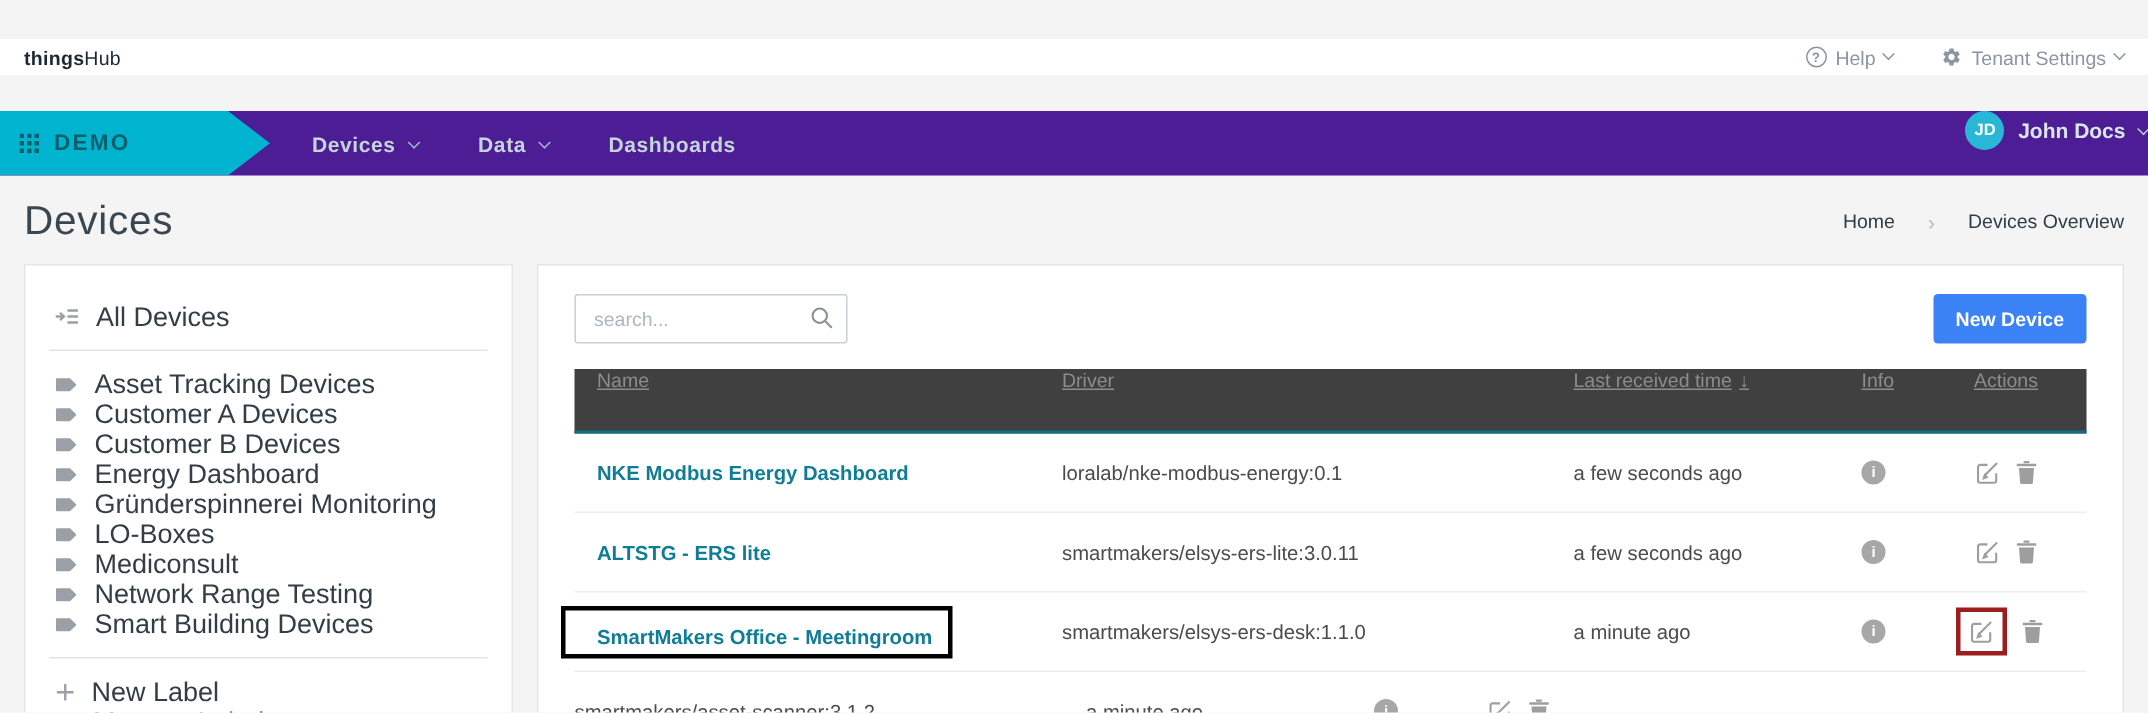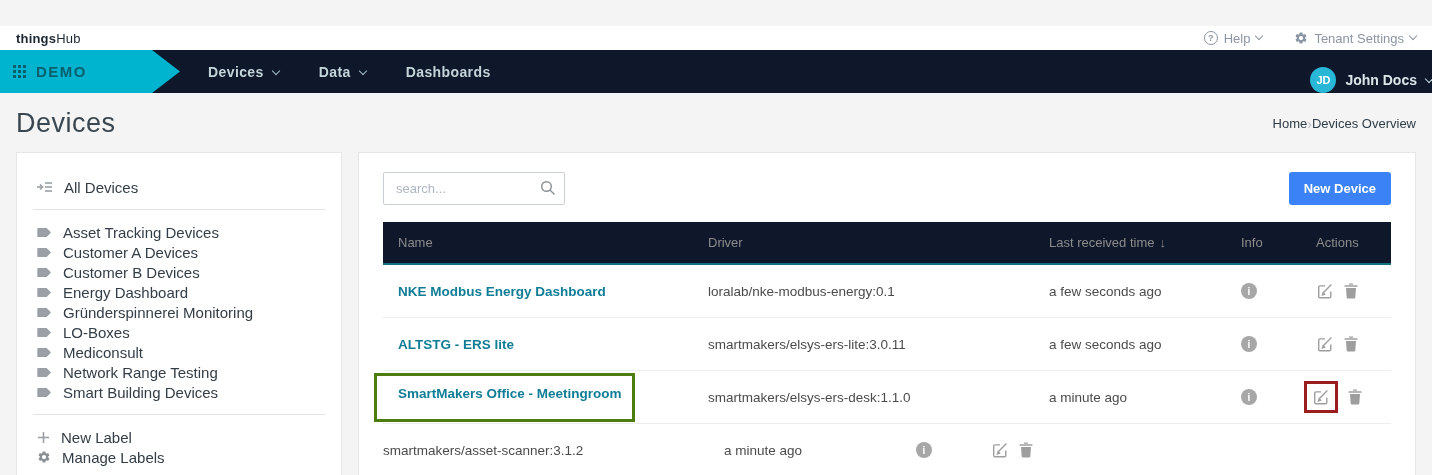--- a/index.html
+++ b/index.html
@@ -12,85 +12,85 @@
   .logo { font-size:13px; color:#1b2733; letter-spacing:.2px; }
   .logo .b { font-weight:bold; }
   .topbar-right { display:flex; align-items:center; gap:32px; color:#8b95a3; font-size:13px; }
   .topbar-link { display:flex; align-items:center; gap:6px; cursor:pointer; }
   .q-icon { width:14px; height:14px; border:1.3px solid #8b95a3; border-radius:50%;
     font-size:9px; display:flex; align-items:center; justify-content:center; font-weight:bold; }
   .chev { display:inline-block; width:6px; height:6px; border-right:1.5px solid currentColor;
     border-bottom:1.5px solid currentColor; transform:rotate(45deg); margin-top:-4px; }
 
   
-  .navbar { height:43px; background:#0f172a; display:flex; align-items:flex-end; position:relative; }
+  .navbar { height:43px; background:#4c1d95; display:flex; align-items:flex-start; position:relative;margin-top:24px; }
   .tenant-chip { position:absolute; left:0; top:0; bottom:0; width:180px; background:#00b4d0;
     clip-path:polygon(0 0, 152px 0, 180px 50%, 152px 100%, 0 100%);
     display:flex; align-items:center; padding-left:13px; gap:10px;
     color:#0a5f6d; font-weight:bold; font-size:15px; letter-spacing:1.5px; cursor:pointer; }
   .nav-menu { display:flex; margin-left:188px; align-items:center; height:100%; }
   .nav-item { padding:0 20px; height:100%; display:flex; align-items:center; gap:9px;
     color:#c4d5d9; font-weight:bold; font-size:14px; letter-spacing:.4px; cursor:pointer; }
   .nav-item .chev { border-color:#9fbfc6; margin-top:-2px; }
   .nav-user { margin-left:auto; display:flex; align-items:center; gap:9px; 
     color:#dbe6e8; font-weight:bold; font-size:14px; cursor:pointer; }
   .avatar { width:26px; height:26px; border-radius:50%; background:#29b7d8; color:#fff;
     display:flex; align-items:center; justify-content:center; font-size:11px; font-weight:bold; }
   .nav-user .chev { border-color:#bcd3d8; margin-top:-2px; }
 
   
   .page-head { display:flex; justify-content:space-between; align-items:center;
     padding:15px 16px 13px; }
   .page-title { font-size:27px; font-weight:400; color:#3a4750; letter-spacing:.5px; }
-  .breadcrumb { display:flex; align-items:center; gap:0; font-size:13px; color:#2e3c47; }
+  .breadcrumb { display:flex; align-items:center; gap:22px; font-size:13px; color:#2e3c47; }
   .crumb { cursor:pointer; }
   .crumb-sep { color:#b3bcc4; font-size:14px; }
 
   
   .content { display:flex; padding:0 16px; gap:16px; align-items:flex-start; }
 
   .sidebar { width:326px; background:#fff; border:1px solid #e6e6e6; padding:21px 10px 16px; height:400px; }
   .side-item { display:flex; align-items:center; gap:11px; height:20px; padding:0 10px;
-    font-size:15px; color:#333d46; cursor:pointer; }
+    font-size:18px; color:#333d46; cursor:pointer; }
   .side-item svg { flex:none; }
   .side-divider { border-top:1px solid #e3e3e3; margin:12px 6px; }
 
   .main-card { flex:1; background:#fff; border:1px solid #e6e6e6; padding:19px 24px; height:400px; }
   .toolbar { display:flex; justify-content:space-between; align-items:center; margin-bottom:17px; }
   .search-wrap { position:relative; width:182px; }
   .search-input { width:100%; height:33px; border:1px solid #c9cfd6; border-radius:2px;
     padding:0 32px 0 12px; font-size:13px; color:#333; outline:none;
     font-family:"Liberation Sans", sans-serif; }
   .search-input::placeholder { color:#aeb6c2; }
   .search-icon { position:absolute; right:9px; top:8px; }
   .btn-new { height:33px; background:#3b82f6; color:#fff; border:none; border-radius:3px;
     padding:0 15px; font-size:13px; font-weight:bold; cursor:pointer;
     font-family:"Liberation Sans", sans-serif; }
 
   
-  .tbl-head { display:flex; align-items:center; height:43px; background:#0f172a;
-    border-bottom:2px solid #10717f; color:#8c8c8c; font-size:13px; }
+  .tbl-head { display:flex; align-items:flex-start; height:43px; background:#404040;
+    border-bottom:2px solid #10717f; color:#8c8c8c; font-size:13px;text-decoration:underline; }
   .tbl-row { display:flex; align-items:center; height:53px; border-bottom:1px solid #ededed;
     font-size:13.5px; color:#4b4b4b; }
   .c-name   { width:325px; padding-left:15px; }
   .c-driver { width:341px; }
   .c-time   { width:192px; display:flex; align-items:center; gap:5px; }
   .c-info   { width:75px; }
   .c-actions{ flex:1; display:flex; align-items:center; gap:10px; }
   .dev-link { color:#107d97; font-weight:bold; text-decoration:none; cursor:pointer; }
   .sort-arrow { font-size:13px; color:#8c8c8c; }
 
   .info-dot { width:16px; height:16px; border-radius:50%; background:#a7a7a7; color:#fff;
     font-size:10px; font-weight:bold; display:flex; align-items:center; justify-content:center;
     cursor:pointer; }
   .icon-btn { background:none; border:none; padding:0; cursor:pointer; display:inline-flex; }
 
   
-  .ann-box { display:inline-block; border:3px solid #4d7c0f;
-    padding:10px 10px 18px 21px; margin-left:-24px; }
+  .ann-box { display:inline-block; border:3px solid #000000;
+    padding:10px 10px 4px 21px; margin-left:-24px; }
   .ann-box-icon { display:inline-flex; border:3px solid #9b1d1d;
     padding:4px 5px; margin-left:-12px; }
 </style>
 </head>
 <body>
 
 <div class="topbar">
   <div class="logo"><span class="b">things</span><span>Hub</span></div>
   <div class="topbar-right">
     <div class="topbar-link">

